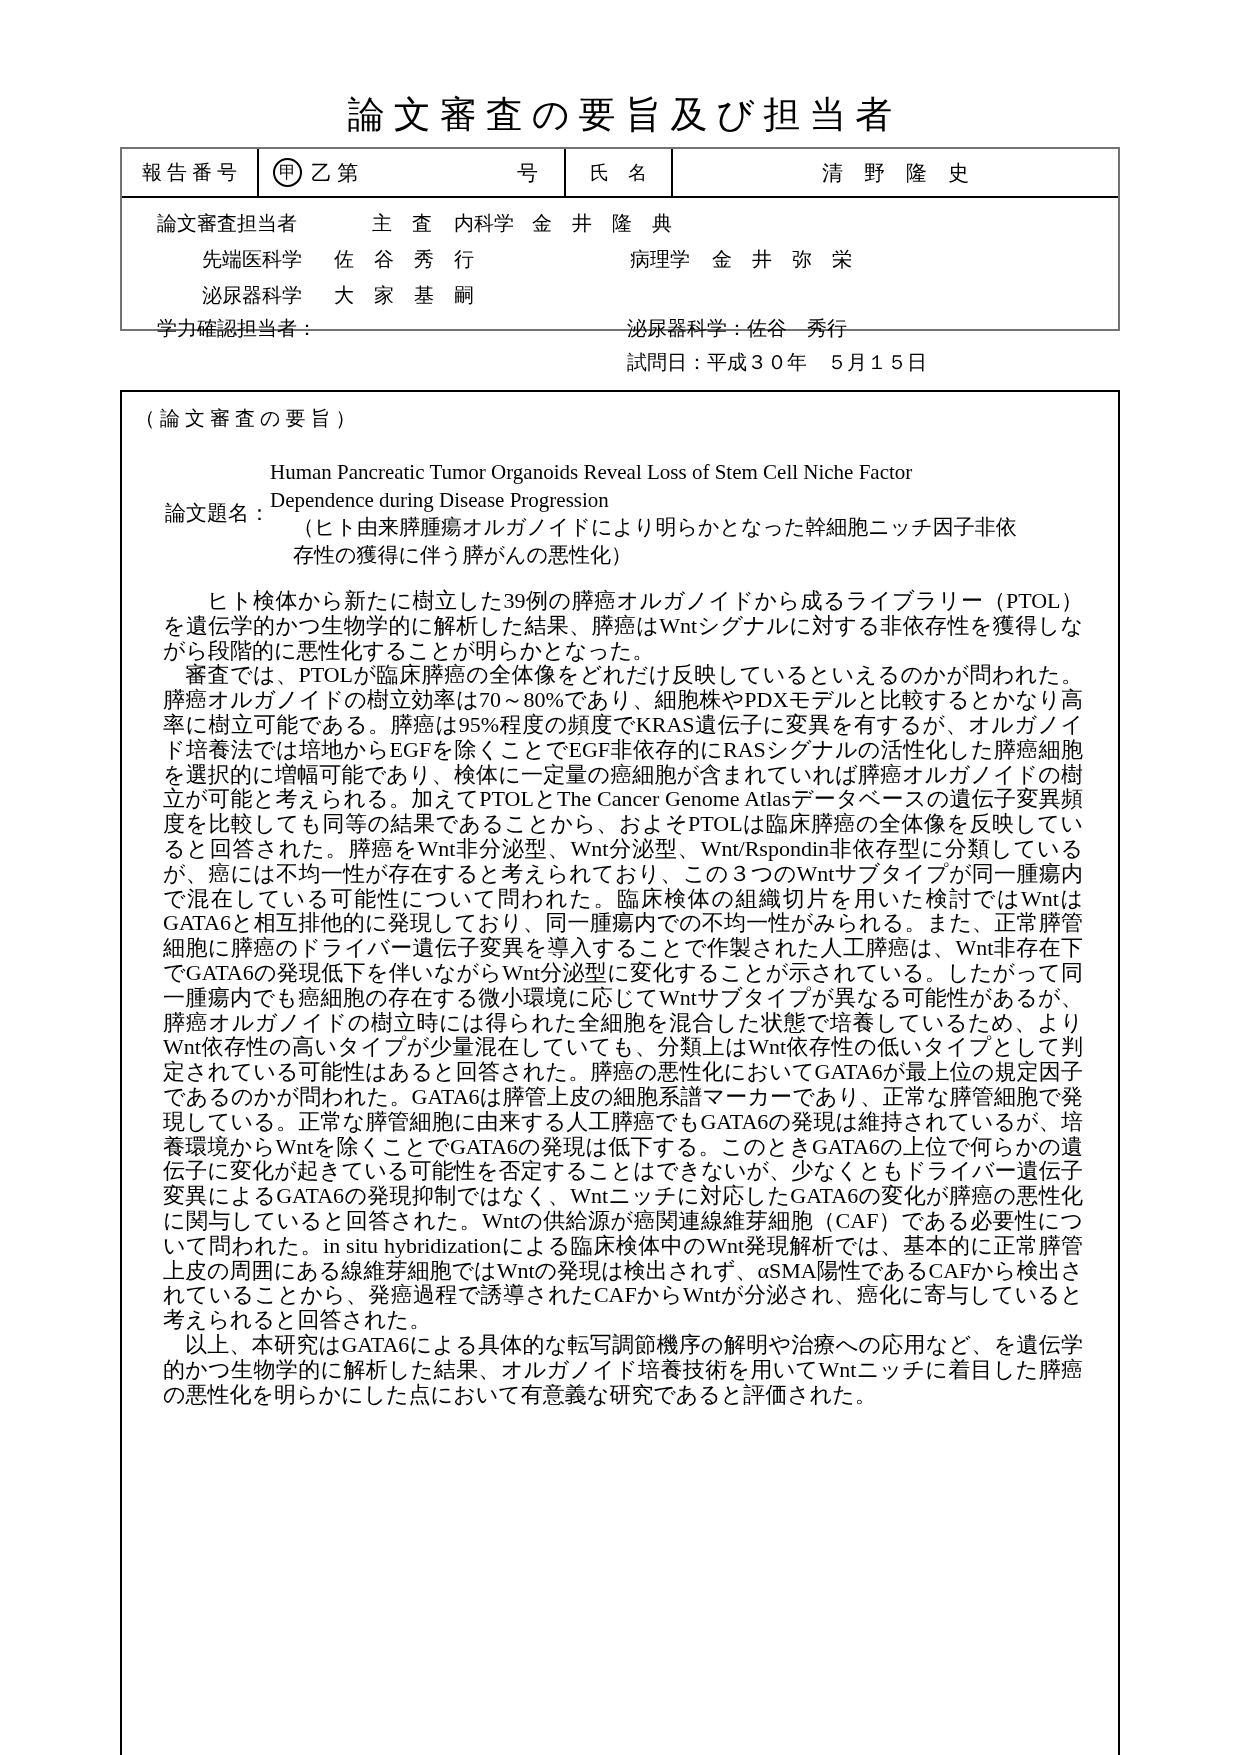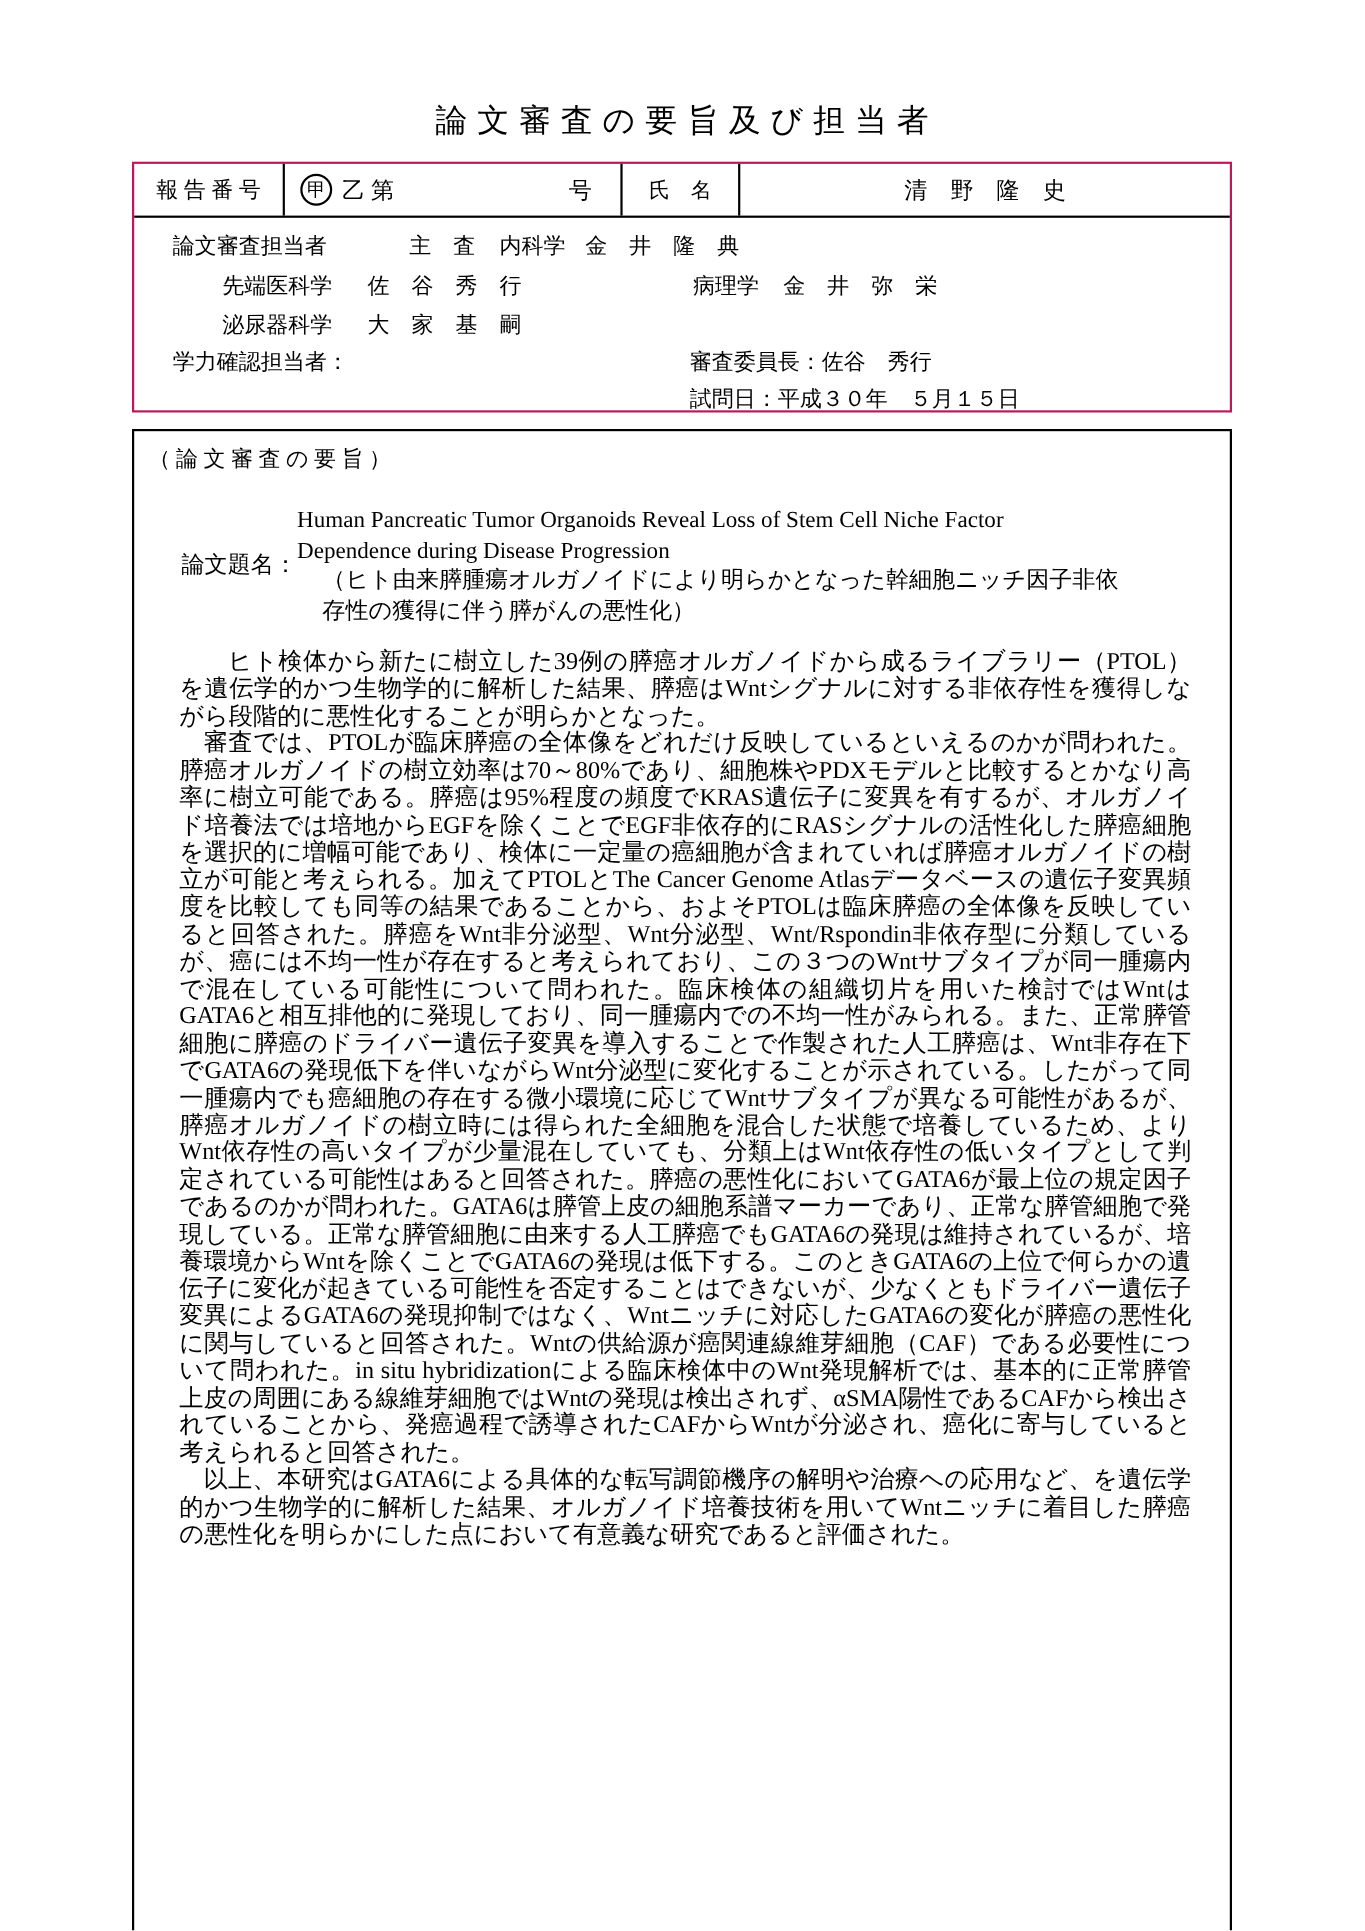--- a/index.html
+++ b/index.html
@@ -2,26 +2,26 @@
 <html><head>
 <meta charset="utf-8">
 <style>
   * { margin:0; padding:0; box-sizing:border-box; }
   html, body { background:#ffffff; }
   body { font-family:"Liberation Serif","DejaVu Serif",serif; color:#000; }
   .page { position:relative; width:1241px; height:1755px; background:#fff; overflow:hidden; }
 
   .doc-title {
     position:absolute; top:90px; left:120px; width:1000px;
-    text-align:center; font-size:29px; font-weight:normal;
+    text-align:center; font-size:37px; font-weight:normal;
     letter-spacing:9px; text-indent:9px; white-space:nowrap;
   }
 
   
-  .top-table { position:absolute; left:120px; top:147px; width:1000px; height:228px; border:2px solid #be185d; }
+  .top-table { position:absolute; left:120px; top:147px; width:1000px; height:184px; border:2px solid #737373; }
   .row1 { display:flex; height:49px; border-bottom:2px solid #000; }
   .row1 > div { display:flex; align-items:center; }
   .c1 { width:137px; border-right:2px solid #000; justify-content:center; font-size:20px; white-space:nowrap; }
   .c2 { width:307px; border-right:2px solid #000; padding-left:14px; font-size:21px; white-space:nowrap; }
   .c2 .otsu { margin-left:9px; }
   .c2 .gou { margin-left:auto; margin-right:26px; }
   .circled-kou {
     display:inline-flex; align-items:center; justify-content:center;
     width:29px; height:29px; border:2px solid #000; border-radius:50%;
     font-size:17px; flex:0 0 auto;
@@ -92,21 +92,21 @@
 
       <span class="r2 l-m1-field">先端医科学</span>
       <span class="r2 l-m1-name">佐　谷　秀　行</span>
       <span class="r2 l-m2-field">病理学</span>
       <span class="r2 l-m2-name">金　井　弥　栄</span>
 
       <span class="r3 l-m3-field">泌尿器科学</span>
       <span class="r3 l-m3-name">大　家　基　嗣</span>
 
       <span class="r4 l-acad">学力確認担当者：</span>
-      <span class="r4 l-chair">審査委員長：佐谷　秀行</span>
+      <span class="r4 l-chair">泌尿器科学：佐谷　秀行</span>
 
       <span class="r5 l-date">試問日：平成３０年　５月１５日</span>
     </div>
   </div>
 
   <div class="summary-box">
     <div class="summary-heading">（ 論 文 審 査 の 要 旨 ）</div>
 
     <div class="thesis-block">
       <span class="thesis-label">論文題名：</span>

